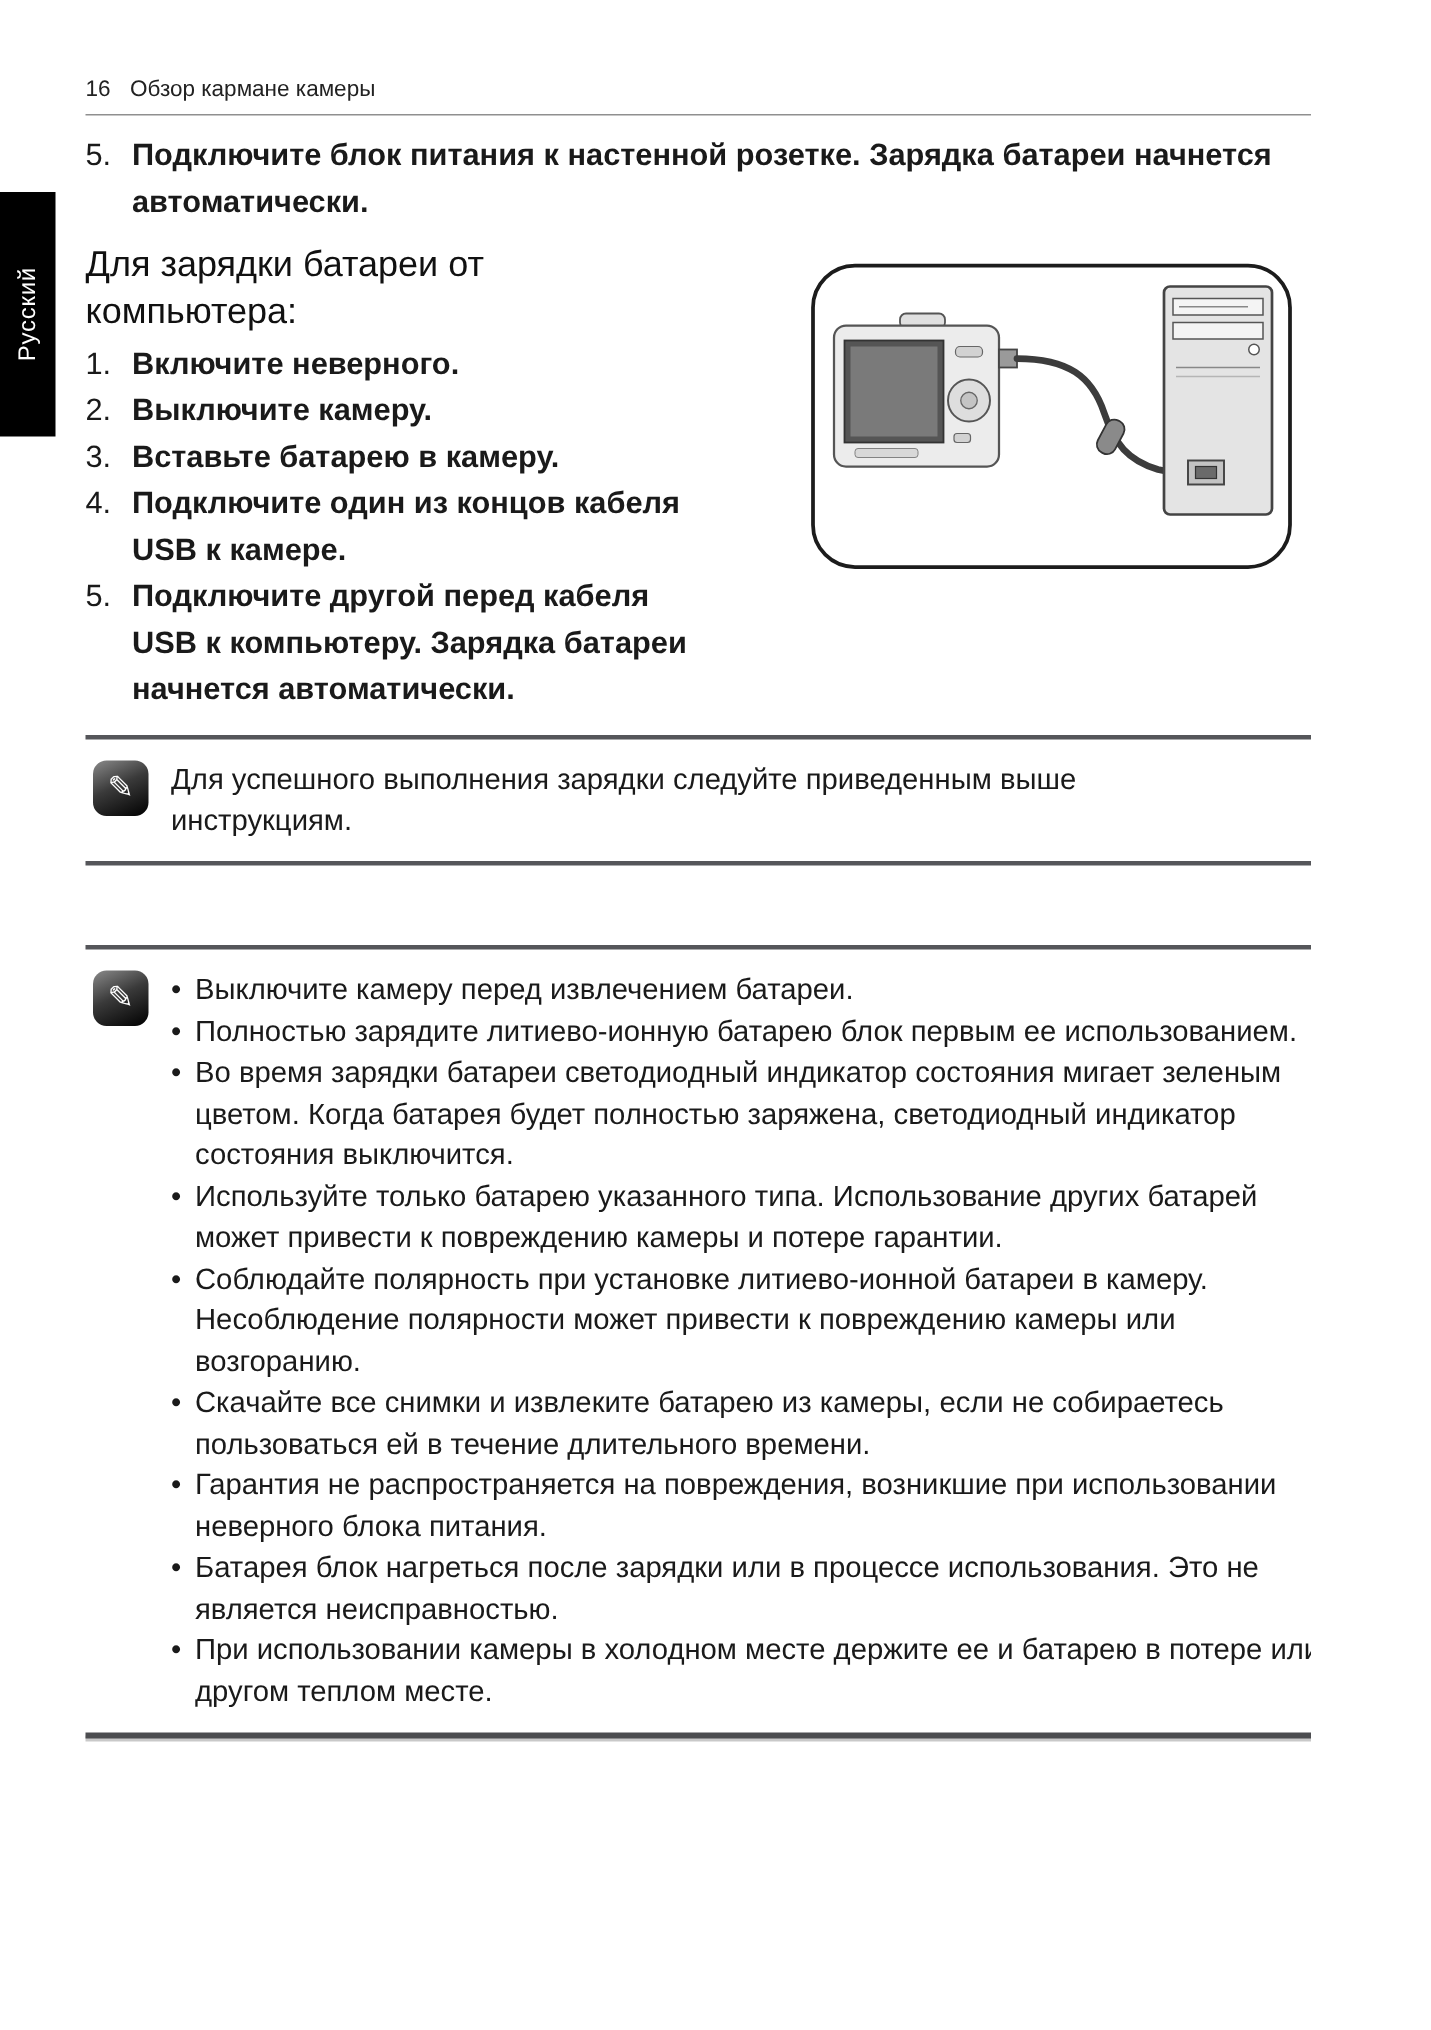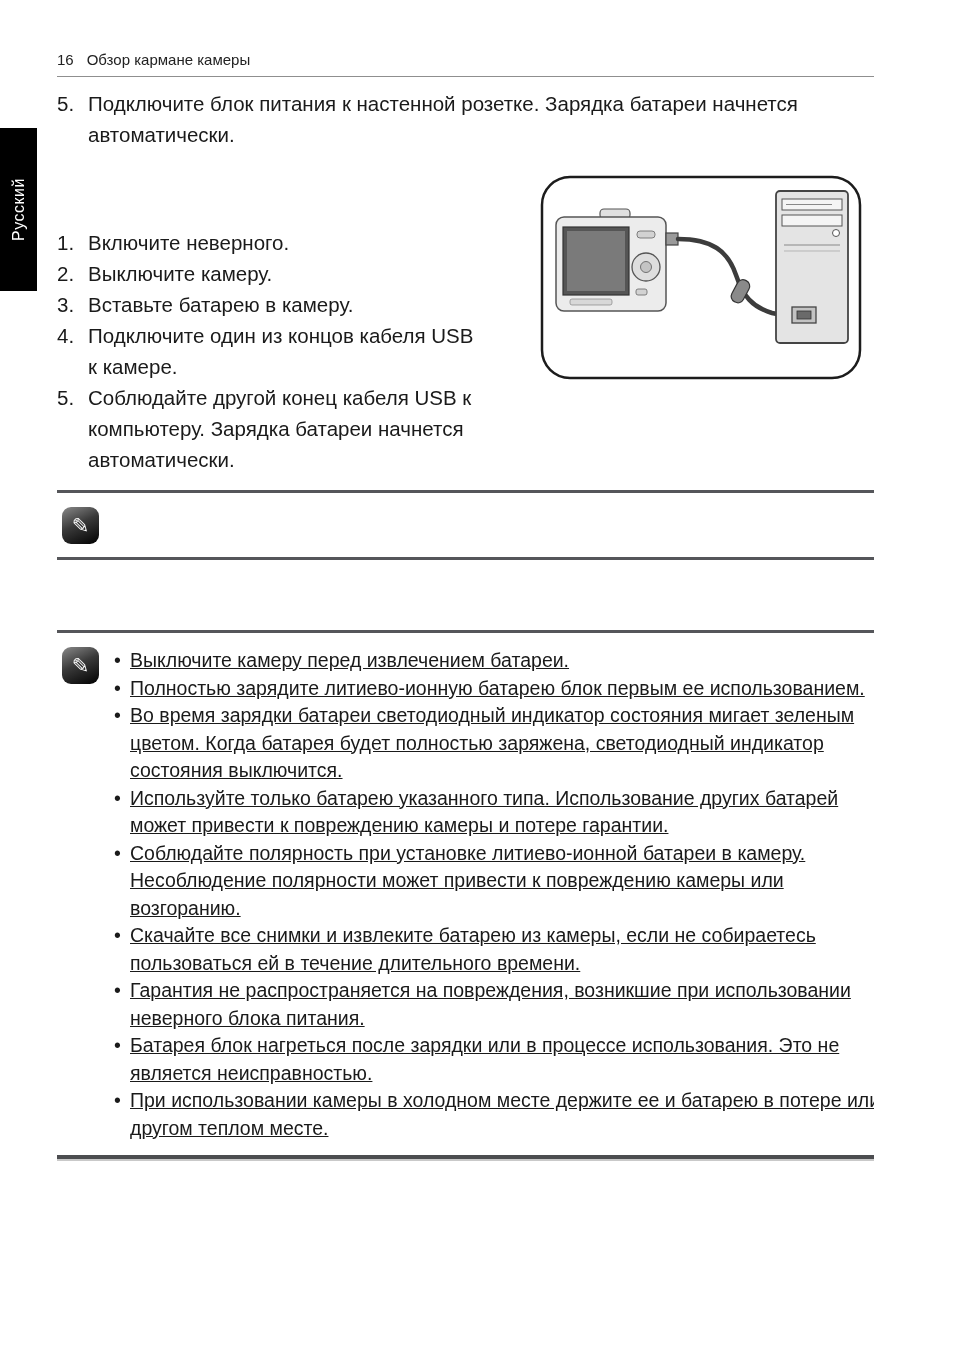--- a/index.html
+++ b/index.html
@@ -54,21 +54,21 @@
   .intro {
     position: absolute;
     left: 57px;
     top: 88px;
     width: 795px;
     display: flex;
     font-size: 20.5px;
     line-height: 31px;
   }
   .num { width: 31px; flex: none; }
-  .step-text { flex: 1; }
+  .step-text { flex: 1; font-weight: bold; }
   
   .heading {
     position: absolute;
     left: 57px;
     top: 161px;
     width: 335px;
     font-size: 24px;
     line-height: 31px;
     font-weight: 400;
     color: #111;
@@ -128,21 +128,21 @@
   }
   .bullets {
     list-style: none;
     font-size: 19.5px;
     line-height: 27.5px;
     width: 768px;
     padding-top: 2px;
   }
   .bullets li { display: flex; }
   .bullet { width: 16px; flex: none; }
-  .btext { flex: 1; text-decoration: underline; }
+  .btext { flex: 1; }
 </style>
 </head>
 <body>
 
 <div class="page">
 
   <div class="header">
     <span>16</span>
     <span>Обзор кармане камеры</span>
   </div>
@@ -150,41 +150,42 @@
 
   <div class="lang-tab">
     <span>Русский</span>
   </div>
 
   <div class="intro">
     <span class="num">5.</span>
     <span class="step-text">Подключите блок питания к настенной розетке. Зарядка батареи начнется автоматически.</span>
   </div>
 
+  <div class="heading">Для зарядки батареи от компьютера:</div>
 
   <ol class="steps">
     <li>
       <span class="num">1.</span>
       <span class="step-text">Включите неверного.</span>
     </li>
     <li>
       <span class="num">2.</span>
       <span class="step-text">Выключите камеру.</span>
     </li>
     <li>
       <span class="num">3.</span>
       <span class="step-text">Вставьте батарею в камеру.</span>
     </li>
     <li>
       <span class="num">4.</span>
       <span class="step-text">Подключите один из концов кабеля USB к камере.</span>
     </li>
     <li>
       <span class="num">5.</span>
-      <span class="step-text">Соблюдайте другой конец кабеля USB к компьютеру. Зарядка батареи начнется автоматически.</span>
+      <span class="step-text">Подключите другой перед кабеля USB к компьютеру. Зарядка батареи начнется автоматически.</span>
     </li>
   </ol>
 
   <div class="illustration">
     <svg width="322" height="205" viewBox="0 0 322 205" xmlns="http://www.w3.org/2000/svg">
 
       <rect x="2" y="2" width="318" height="201" rx="28" fill="#ffffff" stroke="#1c1c1c" stroke-width="2.5"></rect>
 
       <rect x="60" y="34" width="30" height="10" rx="4" fill="#e0e0e0" stroke="#555" stroke-width="1.2"></rect>
       <rect x="16" y="42" width="110" height="94" rx="8" fill="#ececec" stroke="#555" stroke-width="1.5"></rect>
@@ -214,20 +215,21 @@
       <rect x="257" y="136" width="14" height="8" fill="#6a6a6a" stroke="#333" stroke-width="0.8"></rect>
     </svg>
   </div>
 
   <div class="note note1">
     <div class="rule"></div>
     <div class="note-body">
       <div class="note-icon">
           <span>✎</span>
         </div>
+      <div class="note-text">Для успешного выполнения зарядки следуйте приведенным выше инструкциям.</div>
     </div>
     <div class="rule"></div>
   </div>
 
   <div class="note note2">
     <div class="rule"></div>
     <div class="note-body">
       <div class="note-icon">
           <span>✎</span>
         </div>

